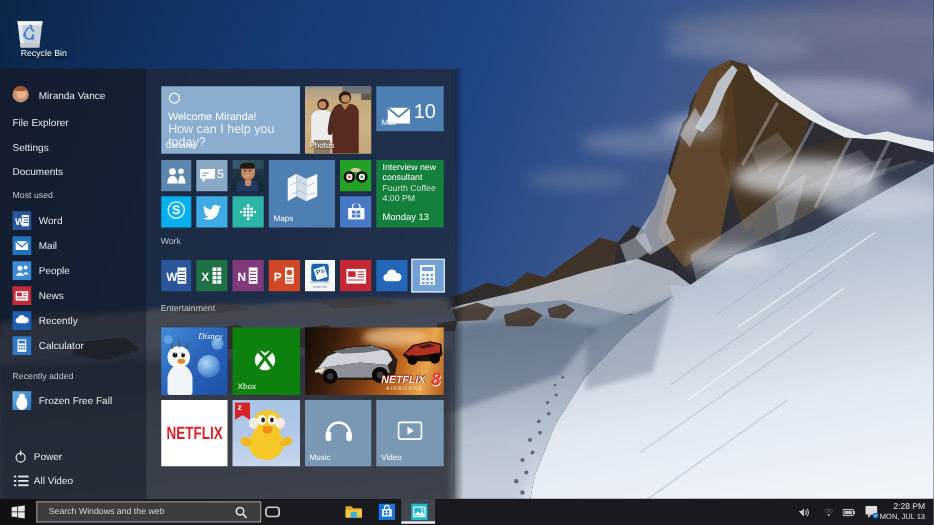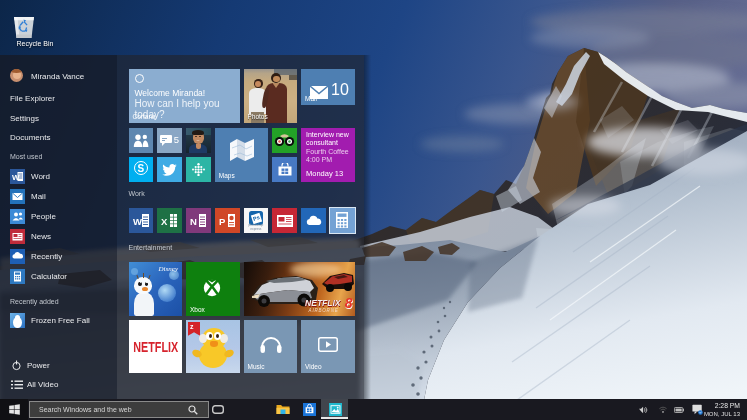--- a/index.html
+++ b/index.html
@@ -410,21 +410,21 @@
       <rect x="0.5" y="3.5" width="13" height="9" fill="#fff"></rect>
       <g fill="#4779c4">
         <rect x="3.5" y="5.5" width="3" height="2.4"></rect>
             <rect x="7.2" y="5.5" width="3" height="2.4"></rect>
         <rect x="3.5" y="8.6" width="3" height="2.4"></rect>
             <rect x="7.2" y="8.6" width="3" height="2.4"></rect>
       </g>
     </svg>
   </div>
 
-  <div class="tile" style="left:301px;top:128px;width:53.5px;height:53.5px;background:#a21caf">
+  <div class="tile" style="left:301px;top:128px;width:53.5px;height:53.5px;background:#15803d">
     <div class="abs" style="left:5px;top:3px;font-size:7px;line-height:8px;color:#fff">Interview new<br>consultant</div>
     <div class="abs" style="left:5px;top:19.5px;font-size:7px;line-height:8px;color:rgba(255,255,255,0.78)">Fourth Coffee<br>4:00 PM</div>
     <div class="abs" style="left:5px;bottom:4px;font-size:7.5px;color:#fff">Monday 13</div>
   </div>
 
   <div class="seclabel" style="left:128.5px;top:190px">Work</div>
 
   <div class="tile" style="left:128.5px;top:208px;width:24.75px;height:24.75px;background:#2b579a">
     <svg class="abs" width="17" height="17" viewBox="0 0 17 17" style="left:4px;top:4px">
       <rect x="9" y="2" width="7" height="13" fill="#fff"></rect>

